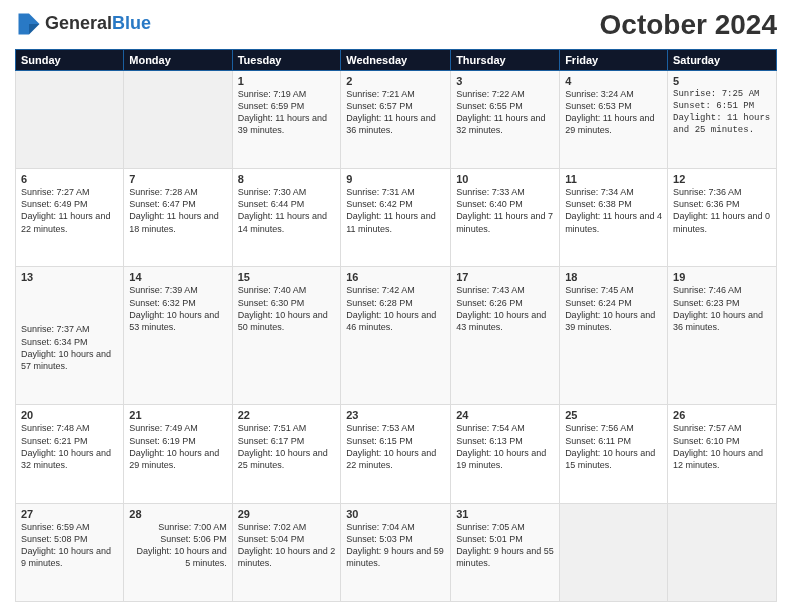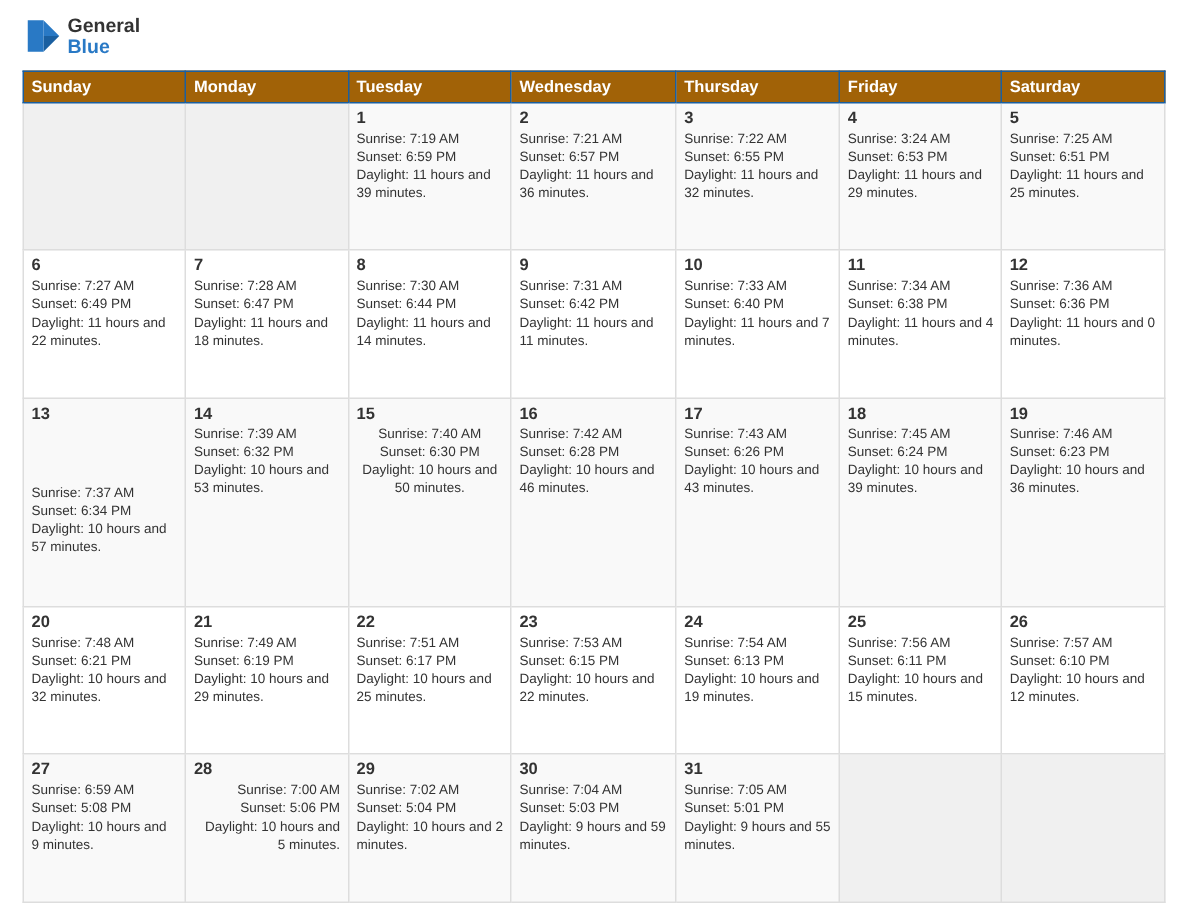--- a/index.html
+++ b/index.html
@@ -23,22 +23,21 @@
       align-items: flex-start;
       margin-bottom: 8px;
     }
     .logo {
       display: flex;
       align-items: center;
       gap: 0;
     }
     .logo-text {
       display: flex;
-      flex-direction: column;
-      font-size: 13px;
+      font-size: 18px;
       font-weight: bold;
       line-height: 1.1;
       justify-content: flex-end;
     }
     .logo-text span:first-child { color: #333; }
     .logo-text span:last-child { color: #2979c5; }
     .logo-icon {
       width: 28px;
       height: 28px;
       margin-right: 2px;
@@ -57,21 +56,21 @@
       color: #555;
       font-weight: normal;
     }
     .calendar {
       width: 100%;
       border-collapse: collapse;
       flex: 1;
       font-size: 9.5px;
     }
     .calendar thead th {
-      background: #a16207;
+      background: #0f172a;
       color: #fff;
       padding: 4px 5px;
       text-align: left;
       font-size: 11px;
       font-weight: bold;
       border: 1px solid #1a5fa0;
     }
     .calendar tbody tr {
       border-bottom: 1px solid #ccc;
     }
@@ -115,20 +114,21 @@
         <polygon points="20,5 35,20 20,20" fill="#2979c5"></polygon>
         <polygon points="20,20 35,20 20,35" fill="#1a5fa0"></polygon>
         <rect x="5" y="5" width="15" height="30" fill="#2979c5"></rect>
       </svg>
       <div class="logo-text">
         <span>General</span>
         <span>Blue</span>
       </div>
     </div>
     <div class="title-block">
+      <h1>October 2024</h1>
     </div>
   </div>
 
   <table class="calendar">
     <thead>
       <tr>
       <th>Sunday</th>
           <th>Monday</th>
           <th>Tuesday</th>
           <th>Wednesday</th>
@@ -160,21 +160,21 @@
 Daylight: 11 hours and 32 minutes.</div>
           </td>
           <td>
             <span class="day-num">4</span>
             <div class="day-info" style="white-space: pre-line;">Sunrise: 3:24 AM
 Sunset: 6:53 PM
 Daylight: 11 hours and 29 minutes.</div>
           </td>
           <td>
             <span class="day-num">5</span>
-            <div class="day-info" style="white-space: pre-line;">Sunrise: 7:25 AM
+            <div class="day-info" style="white-space: pre-line; font-family: Liberation Mono, monospace;">Sunrise: 7:25 AM
 Sunset: 6:51 PM
 Daylight: 11 hours and 25 minutes.</div>
           </td>
         </tr>
         <tr>
           <td>
             <span class="day-num">6</span>
             <div class="day-info" style="white-space: pre-line;">Sunrise: 7:27 AM
 Sunset: 6:49 PM
 Daylight: 11 hours and 22 minutes.</div>
@@ -224,21 +224,21 @@
 Daylight: 10 hours and 57 minutes.</div>
           </td>
           <td>
             <span class="day-num">14</span>
             <div class="day-info" style="white-space: pre-line;">Sunrise: 7:39 AM
 Sunset: 6:32 PM
 Daylight: 10 hours and 53 minutes.</div>
           </td>
           <td>
             <span class="day-num">15</span>
-            <div class="day-info" style="white-space: pre-line; text-align: center;">Sunrise: 7:40 AM
+            <div class="day-info" style="white-space: pre-line;">Sunrise: 7:40 AM
 Sunset: 6:30 PM
 Daylight: 10 hours and 50 minutes.</div>
           </td>
           <td>
             <span class="day-num">16</span>
             <div class="day-info" style="white-space: pre-line;">Sunrise: 7:42 AM
 Sunset: 6:28 PM
 Daylight: 10 hours and 46 minutes.</div>
           </td>
           <td>

